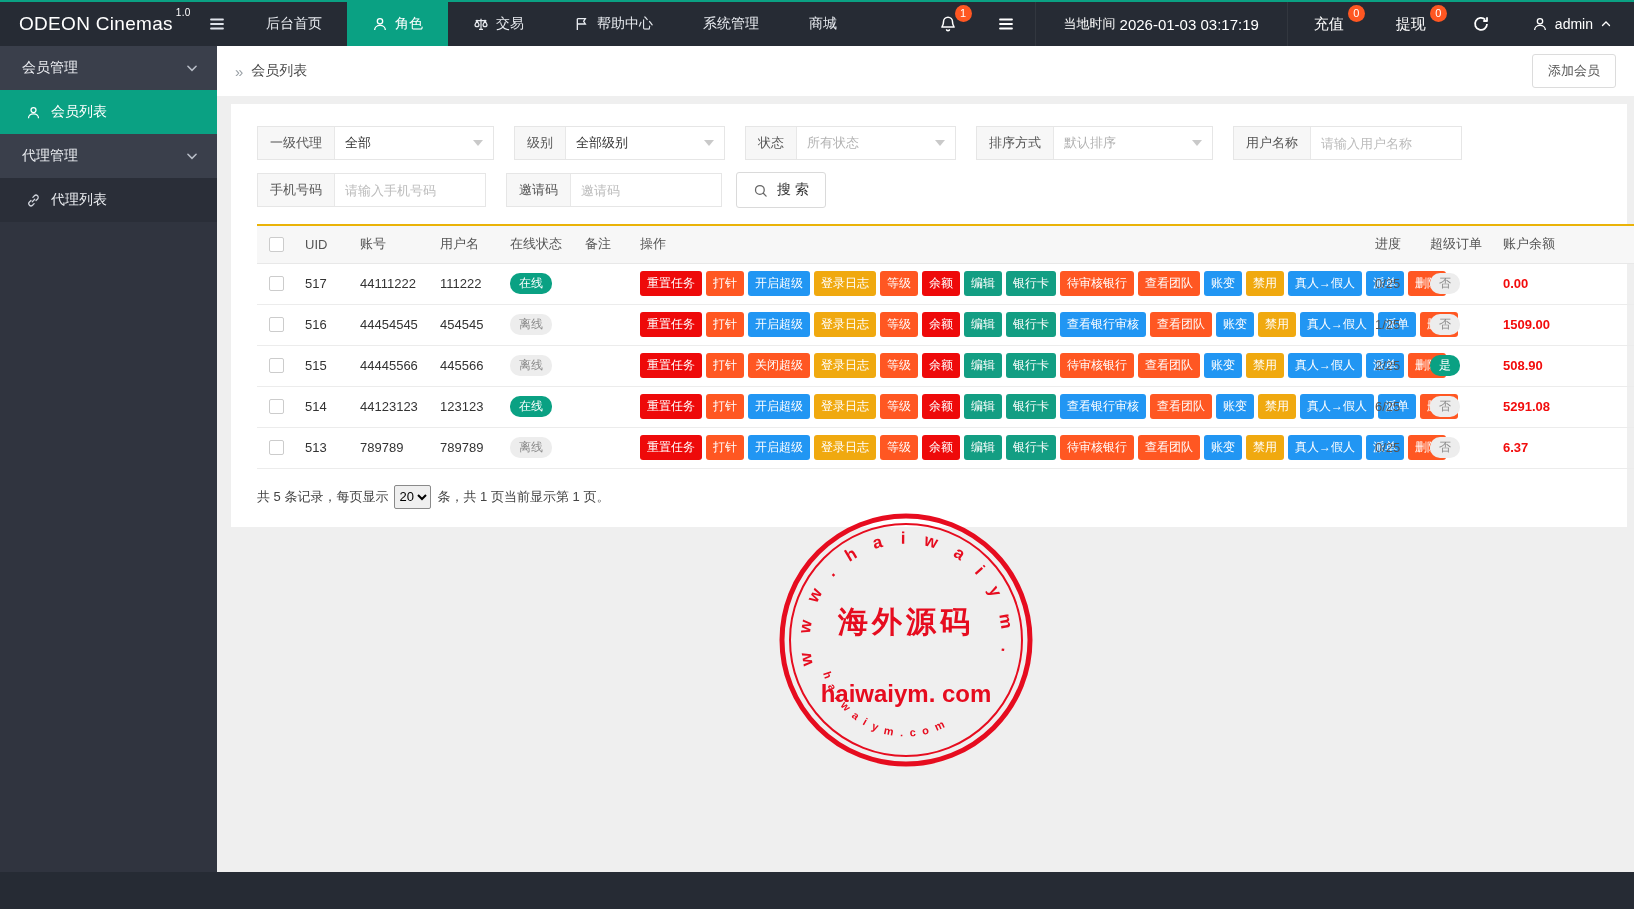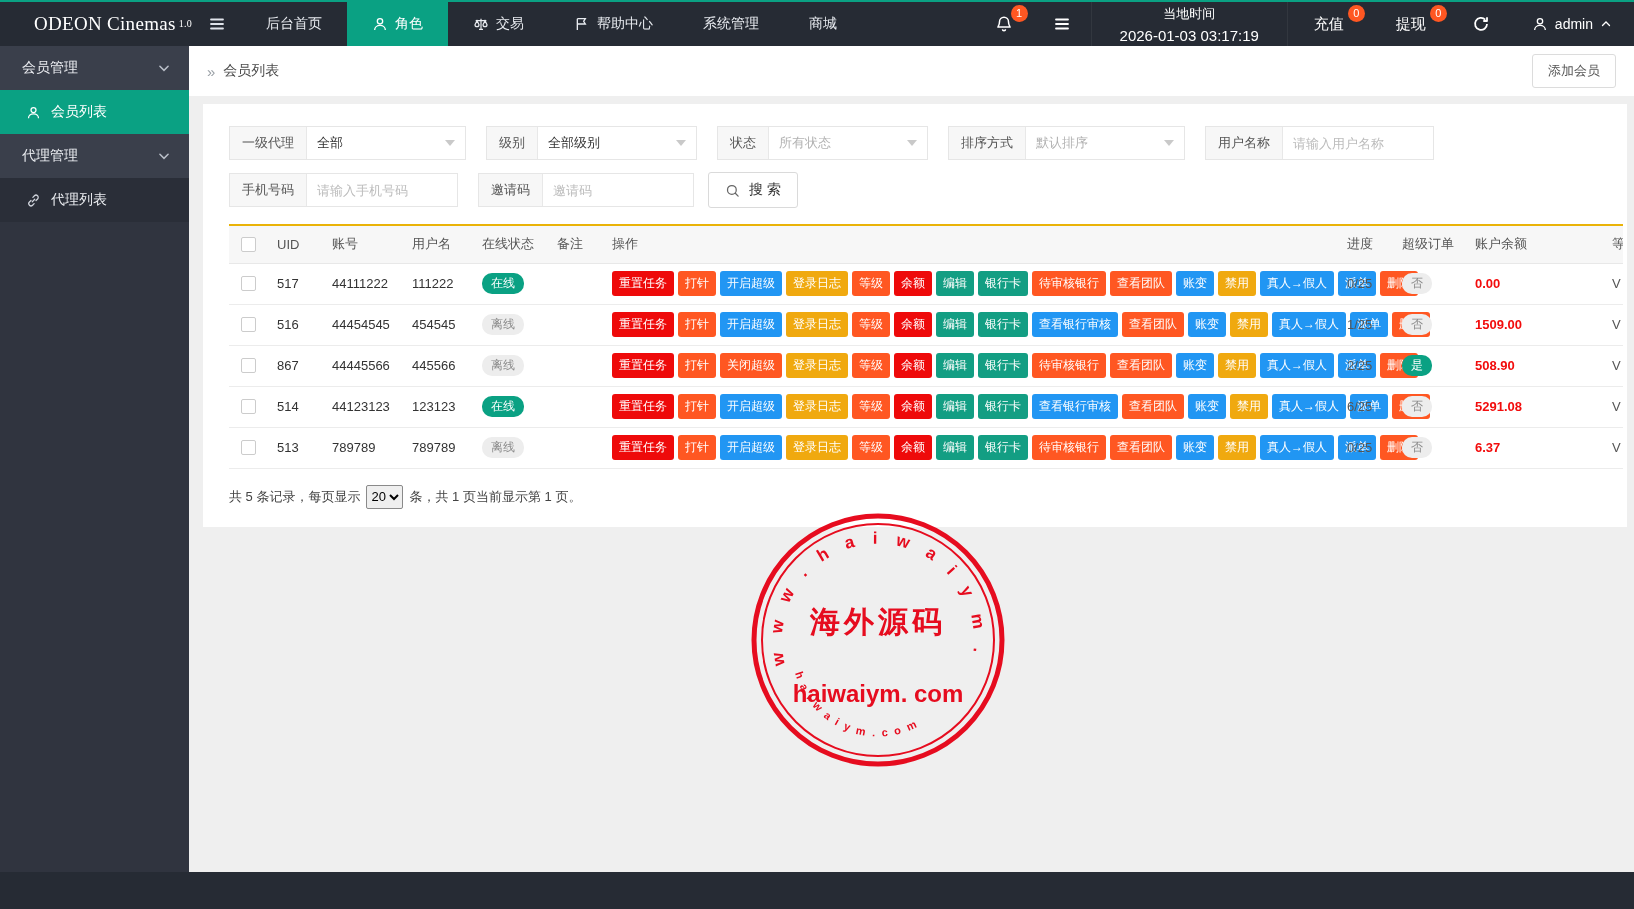--- a/index.html
+++ b/index.html
@@ -6,41 +6,41 @@
     --teal:#0aa183; --red:#ee0a0a; --tomato:#ff5722; --blue:#2196f3;
     --amber:#f0a90f; --green:#139e83; --stamp:#e60014; --balance:#f20c0c; --badge:#ff5722;
   }
   *{box-sizing:border-box;}
   html,body{margin:0;padding:0;overflow:hidden;}
   body{width:1634px;height:909px;font-family:"Liberation Sans","DejaVu Sans",sans-serif;background:#efefef;}
   .app{display:flex;flex-direction:column;width:1634px;height:909px;}
 
   
   .navbar{height:46px;flex:0 0 auto;background:#262b34;border-top:2px solid var(--teal);display:flex;align-items:stretch;color:#dfe3ea;}
-  .logo{width:193px;flex:0 0 auto;display:flex;align-items:flex-end;padding-left:34px;color:#fff;font-size:19px;letter-spacing:.3px;align-self:center;font-family:Liberation Serif, serif;}
+  .logo{width:193px;flex:0 0 auto;display:flex;align-items:flex-start;padding-left:19px;color:#fff;font-size:19px;letter-spacing:.3px;align-self:center;}
   .logo sup{font-size:10px;margin-left:3px;position:relative;top:-6px;}
   .nav-toggle{width:48px;display:flex;align-items:center;justify-content:center;cursor:pointer;}
   .icon{display:inline-flex;width:16px;height:16px;}
   .icon svg{width:100%;height:100%;}
   .i18{width:18px;height:18px;}
   .i15{width:15px;height:15px;}
   .nav-menu{display:flex;align-items:stretch;}
   .nav-item{display:flex;align-items:center;gap:7px;padding:0 25px;font-size:14px;cursor:pointer;color:#e8ebf0;}
   .nav-item.active{background:var(--teal);color:#fff;}
   .nav-right{margin-left:auto;display:flex;align-items:stretch;}
   .nav-ibtn{position:relative;display:flex;align-items:center;padding:0 20px;cursor:pointer;color:#fff;}
   .badge{position:absolute;top:3px;right:5px;background:var(--badge);color:#fff;border-radius:9px;min-width:17px;height:17px;font-size:11px;line-height:17px;text-align:center;padding:0 4px;}
-  .time-box{display:flex;flex-direction:column;justify-content:center;align-items:center;gap:4px;padding:0 28px;font-size:13px;color:#fff;border-left:1px solid rgba(255,255,255,.06);border-right:1px solid rgba(255,255,255,.06);}
+  .time-box{display:flex;flex-direction:row;justify-content:center;align-items:center;gap:4px;padding:0 28px;font-size:13px;color:#fff;border-left:1px solid rgba(255,255,255,.06);border-right:1px solid rgba(255,255,255,.06);}
   .time-value{font-size:15px;}
   .nav-text-btn{position:relative;display:flex;align-items:center;padding:0 26px;font-size:15px;color:#fff;cursor:pointer;}
   .user-box{display:flex;align-items:center;gap:7px;padding:0 22px;font-size:14px;color:#fff;cursor:pointer;}
 
   
   .main{flex:1;display:flex;min-height:0;}
-  .sidebar{width:189px;flex:0 0 auto;background:#30343f;}
+  .sidebar{width:217px;flex:0 0 auto;background:#30343f;}
   .side-item{display:flex;align-items:center;height:44px;font-size:14px;color:#eceef2;cursor:pointer;}
   .side-group{background:#3a3f4b;justify-content:space-between;padding:0 18px 0 22px;}
   .side-group .icon{width:14px;height:14px;color:#b9bec8;}
   .side-child{background:#2a2e38;gap:10px;padding-left:26px;}
   .side-child .icon{width:15px;height:15px;color:#cfd3db;}
   .side-child.active{background:var(--teal);color:#fff;}
   .side-child.active .icon{color:#fff;}
 
   .content{flex:1;position:relative;overflow:hidden;display:flex;flex-direction:column;background:#efefef;}
   .breadcrumb-bar{height:50px;flex:0 0 auto;background:#fff;display:flex;align-items:center;gap:8px;padding:0 18px;font-size:14px;color:#4a4a4a;}
@@ -394,21 +394,21 @@
                   </td>
                   <td><span class="muted-cell">1/25</span></td>
                   <td><span class="pill off">否</span></td>
                   <td><span class="balance">1509.00</span></td>
                   <td><span class="muted-cell">V</span></td>
                 </tr>
                 <tr>
                   <td class="cb">
                     <div class="checkbox"></div>
                   </td>
-                  <td><span>867</span></td>
+                  <td><span>515</span></td>
                   <td><span>44445566</span></td>
                   <td><span>445566</span></td>
                   <td><span class="pill off">离线</span></td>
                   <td><span></span></td>
                   <td>
                     <div class="actions">
                       <button class="abtn c-red">重置任务</button>
                       <button class="abtn c-tomato">打针</button>
                       <button class="abtn c-tomato">关闭超级</button>
                       <button class="abtn c-amber">登录日志</button>

